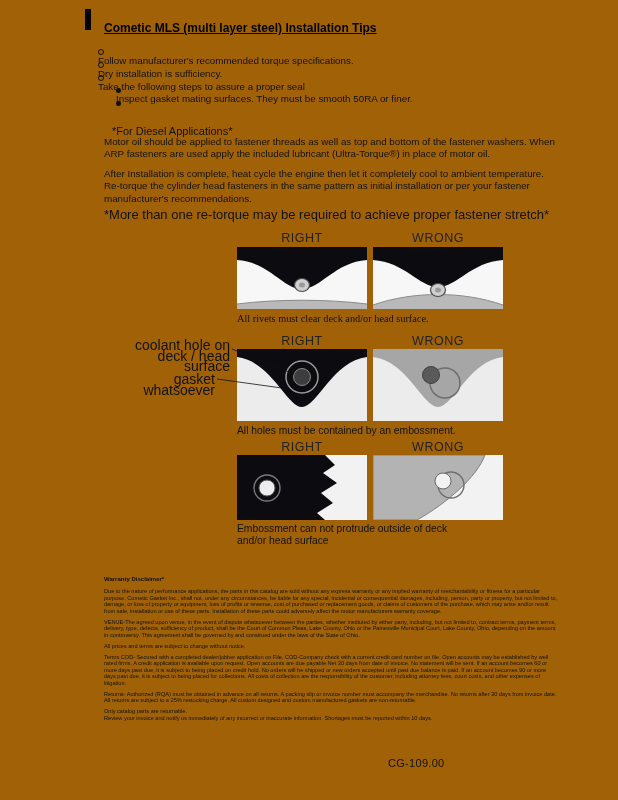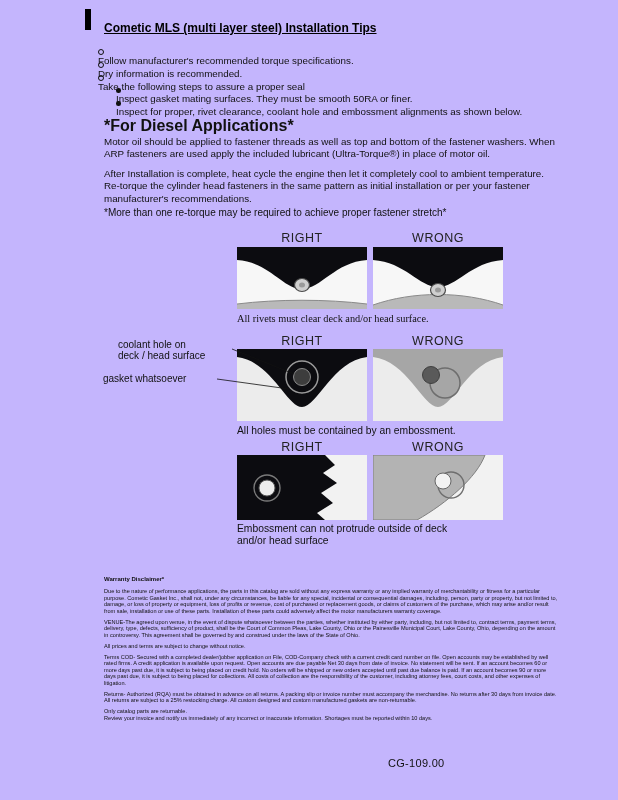--- a/index.html
+++ b/index.html
@@ -1,41 +1,41 @@
 <!DOCTYPE html>
 <html><head>
 <meta charset="utf-8">
 <style>
   html,body{margin:0;padding:0;background:#ffffff;}
   .page{
-    position:relative;width:618px;height:800px;background:#c4b5fd;overflow:hidden;
+    position:relative;width:618px;height:800px;background:#a16207;overflow:hidden;
     font-family:"Liberation Sans", sans-serif;color:#111;
   }
   .corner-mark{position:absolute;left:85px;top:9px;width:6px;height:21px;background:#000;}
   .title{
     position:absolute;left:104px;top:21px;margin:0;
     font-size:12px;font-weight:bold;text-decoration:underline;color:#000;
   }
   .tips{position:absolute;left:98px;top:45px;width:470px;}
   .tip-row{display:flex;align-items:flex-start;height:13px;flex-direction:column;}
   .tip-row.sub{margin-left:18px;}
   .mk{flex:0 0 auto;margin-top:4px;margin-right:5px;}
   .mk.circle{width:4px;height:4px;border:1px solid #111;border-radius:50%;background:transparent;}
   .mk.disc{width:4.5px;height:4.5px;border-radius:50%;background:#111;}
   .tip-text{font-size:9.8px;line-height:12px;}
-  .diesel-heading{position:absolute;left:104px;top:117px;margin:0;font-size:16px;font-weight:bold;}
+  .diesel-heading{position:absolute;left:104px;top:117px;margin:8px;font-size:11px;font-weight:normal;}
   .body-para{position:absolute;left:104px;width:452px;margin:0;font-size:9.8px;line-height:12.3px;}
   .para1{top:136px;}
   .para2{top:168px;}
-  .note{position:absolute;left:104px;top:207px;margin:0;font-size:10px;}
+  .note{position:absolute;left:104px;top:207px;margin:0;font-size:13px;}
   .diagrams{position:absolute;left:0;top:228px;width:618px;height:335px;}
   .col-label{position:absolute;width:130px;text-align:center;font-size:12.5px;letter-spacing:0.5px;color:#222;}
   .panel{position:absolute;width:130px;display:block;}
   .caption{position:absolute;left:237px;margin:0;font-size:10.3px;line-height:12px;color:#111;}
-  .pointer-label{position:absolute;width:112px;font-size:10px;line-height:10.5px;color:#111;}
+  .pointer-label{position:absolute;width:112px;text-align:right;font-size:14px;line-height:10.5px;color:#111;}
   .prelines{white-space:pre-line;}
   .connectors{position:absolute;left:0;top:0;pointer-events:none;}
   .fineprint{position:absolute;left:104px;top:576px;width:455px;}
   .fineprint h2{margin:0 0 6px 0;font-size:6px;font-weight:bold;}
   .fineprint p{margin:0 0 4.5px 0;font-size:5.6px;line-height:6.5px;color:#111;}
   .footer-code{position:absolute;left:388px;top:757px;margin:0;font-size:11px;letter-spacing:0.3px;color:#111;}
 </style>
 </head>
 <body>
 
@@ -45,33 +45,32 @@
 
   <h1 class="title">Cometic MLS (multi layer steel) Installation Tips</h1>
 
   <div class="tips">
     <div class="tip-row">
       <span class="mk circle"></span>
       <span class="tip-text">Follow manufacturer's recommended torque specifications.</span>
     </div>
     <div class="tip-row">
       <span class="mk circle"></span>
-      <span class="tip-text">Dry information is recommended.</span>
+      <span class="tip-text">Dry installation is sufficiency.</span>
     </div>
     <div class="tip-row">
       <span class="mk circle"></span>
       <span class="tip-text">Take the following steps to assure a proper seal</span>
     </div>
     <div class="tip-row sub">
       <span class="mk disc"></span>
       <span class="tip-text">Inspect gasket mating surfaces.  They must be smooth 50RA or finer.</span>
     </div>
     <div class="tip-row sub">
       <span class="mk disc"></span>
-      <span class="tip-text">Inspect for proper, rivet clearance, coolant hole and embossment alignments as shown below.</span>
     </div>
   </div>
 
   <h2 class="diesel-heading">*For Diesel Applications*</h2>
   <p class="body-para para1">Motor oil should be applied to fastener threads as well as top and bottom of the fastener washers. When ARP fasteners are used apply the included lubricant (Ultra-Torque®) in place of motor oil.</p>
   <p class="body-para para2">After Installation is complete, heat cycle the engine then let it completely cool to ambient temperature. Re-torque the cylinder head fasteners in the same pattern as initial installation or per your fastener manufacturer's recommendations.</p>
   <p class="note">*More than one re-torque may be required to achieve proper fastener stretch*</p>
 
   <div class="diagrams">
 

